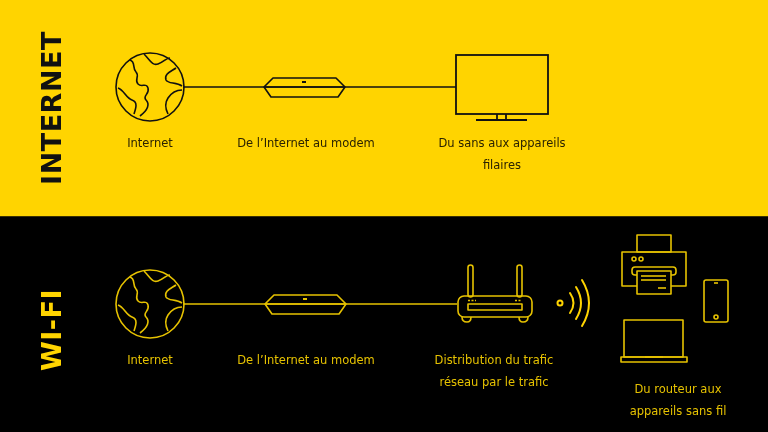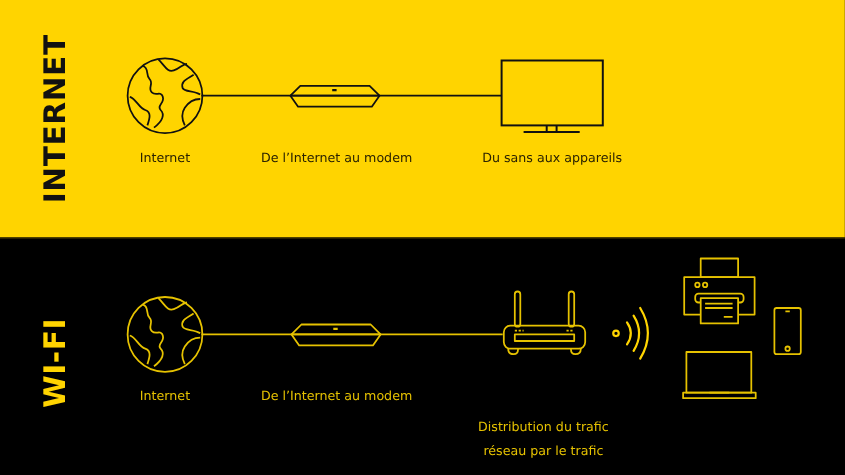--- a/index.html
+++ b/index.html
@@ -53,20 +53,21 @@
       <line x1="497" y1="114" x2="497" y2="120"></line>
       <line x1="506" y1="114" x2="506" y2="120"></line>
       <line x1="476" y1="120" x2="527" y2="120"></line>
     </g>
   </svg>
 
   <div class="cap" style="left:110px; top:132px; width:80px;">Internet</div>
   <div class="cap" style="left:226px; top:132px; width:160px;">De l’Internet au modem</div>
   <div class="cap" style="left:412px; top:132px; width:180px;">
     <div>Du sans aux appareils</div>
+    <div>filaires</div>
   </div>
 </section>
 
 <section class="band band-wifi">
   <div class="vlabel" style="top:113px;">WI-FI</div>
 
   <svg class="art" viewBox="0 0 768 216">
 
     <line x1="183" y1="87" x2="457" y2="87" stroke="#E6C200" stroke-width="1.6"></line>
 
@@ -123,17 +124,21 @@
 
     <g fill="none" stroke="#E6C200" stroke-width="1.6" stroke-linejoin="round">
       <rect x="624" y="103" width="59" height="37"></rect>
       <rect x="621" y="140" width="66" height="5"></rect>
       <line x1="645" y1="140" x2="663" y2="140"></line>
     </g>
   </svg>
 
   <div class="cap" style="left:110px; top:132px; width:80px;">Internet</div>
   <div class="cap" style="left:226px; top:132px; width:160px;">De l’Internet au modem</div>
-  <div class="cap" style="left:414px; top:132px; width:160px;margin-top:28px;">
+  <div class="cap" style="left:414px; top:132px; width:160px;">
     <div>Distribution du trafic</div>
     <div>réseau par le trafic</div>
+  </div>
+  <div class="cap" style="left:603px; top:161px; width:150px;">
+    <div>Du routeur aux</div>
+    <div>appareils sans fil</div>
   </div>
 </section>
 
 </body></html>

